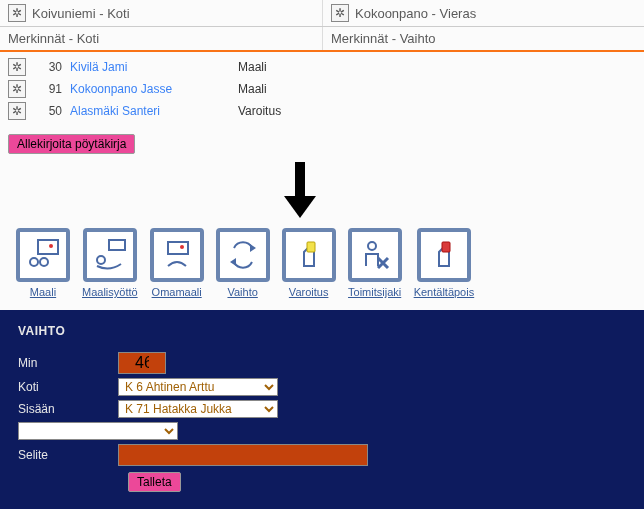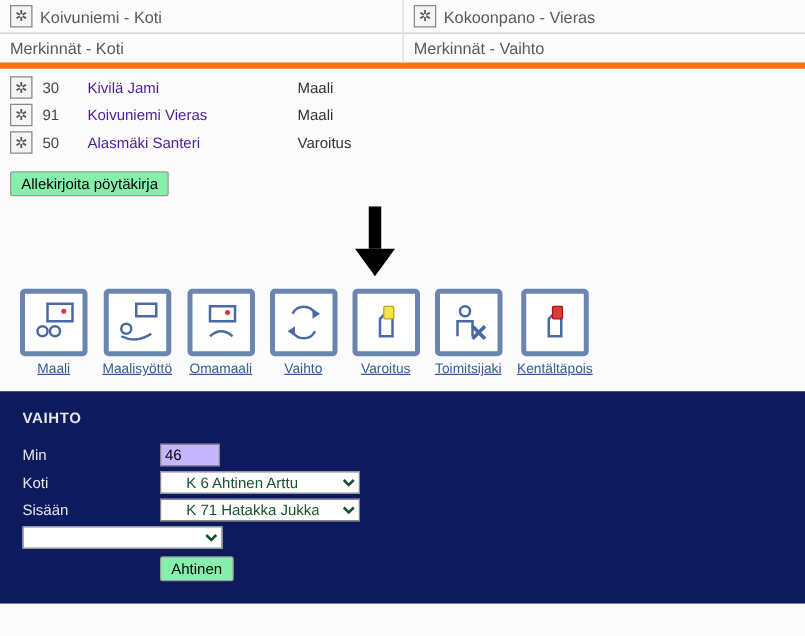--- a/index.html
+++ b/index.html
@@ -33,43 +33,43 @@
     height: 18px;
     border: 1px solid #888;
     background: #f5f5f5;
     font-size: 12px;
     line-height: 16px;
     text-align: center;
     color: #555;
   }
   .sub-panels {
     display: flex;
-    border-bottom: 5px solid #f97316;
+    border-bottom: 2px solid #f97316;
   }
   .sub-panels .panel { font-weight: normal; }
   .markings-table {
     padding: 4px 0;
   }
   .mrow {
     display: flex;
     align-items: center;
     gap: 8px;
     padding: 2px 8px;
     font-size: 12px;
     color: #444;
   }
-  .mrow .num { width: 28px; }
-  .mrow .player { width: 140px; color: #4c1d95; }
+  .mrow .num { width: 28px; text-align: right; }
+  .mrow .player { width: 140px; color: #3b82f6; }
   .mrow .event { width: 100px; color: #333; margin-left: 20px; }
   .sign-row { padding: 8px; }
   button.normal {
     font-family: inherit;
     font-size: 12px;
     padding: 2px 8px;
-    background: #86efac;
+    background: #ec4899;
     border: 1px solid #999;
     border-radius: 2px;
     cursor: pointer;
   }
   .arrow-wrap {
     text-align: center;
     position: relative;
     height: 60px;
   }
   .arrow {
@@ -110,39 +110,38 @@
     font-size: 12px;
   }
   .form-title {
     font-weight: bold;
     margin-bottom: 14px;
     letter-spacing: 0.5px;
   }
   .form-row {
     display: flex;
     align-items: center;
-    gap: 10px;
     margin: 4px 0;
   }
   .form-label { width: 100px; }
   .form-panel input[type=text] {
     font-family: inherit;
-    font-size: 12px;
-    padding: 1px 3px;
+    font-size: 16px;
+    padding: 1px 16px;
     border: 1px solid #888;
-    background: #c4b5fd;
+    background: #c2410c;
     color: #000;
   }
   .form-panel select {
     font-family: inherit;
     font-size: 12px;
-    padding: 0 16px;
+    padding: 0 2px;
     border: 1px solid #888;
     background: #fff;
-    color: #14532d;
+    color: #a16207;
   }
   .in-min { width: 48px; }
   .in-sel { width: 160px; }
   .in-txt { width: 250px; }
   .btn-row { margin-top: 6px; margin-left: 110px; }
 </style>
 </head>
 <body>
 
 <div class="top-panels">
@@ -167,21 +166,21 @@
 <div class="markings-table">
   <div class="mrow">
     <span class="gear-box">✲</span>
     <span class="num">30</span>
     <span class="player">Kivilä Jami</span>
     <span class="event">Maali</span>
   </div>
   <div class="mrow">
     <span class="gear-box">✲</span>
     <span class="num">91</span>
-    <span class="player">Koivuniemi Vieras</span>
+    <span class="player">Kokoonpano Jasse</span>
     <span class="event">Maali</span>
   </div>
   <div class="mrow">
     <span class="gear-box">✲</span>
     <span class="num">50</span>
     <span class="player">Alasmäki Santeri</span>
     <span class="event">Varoitus</span>
   </div>
 </div>
 
@@ -298,17 +297,21 @@
       <option>K 71 Hatakka Jukka</option>
     </select>
   </div>
 
   <div class="form-row">
     <select class="in-sel">
       <option></option>
     </select>
   </div>
 
+  <div class="form-row">
+    <div class="form-label">Selite</div>
+    <input type="text" class="in-txt" value="" style="">
+  </div>
 
   <div class="btn-row">
-    <button class="normal">Ahtinen</button>
+    <button class="normal">Talleta</button>
   </div>
 </div>
 
 </body></html>

